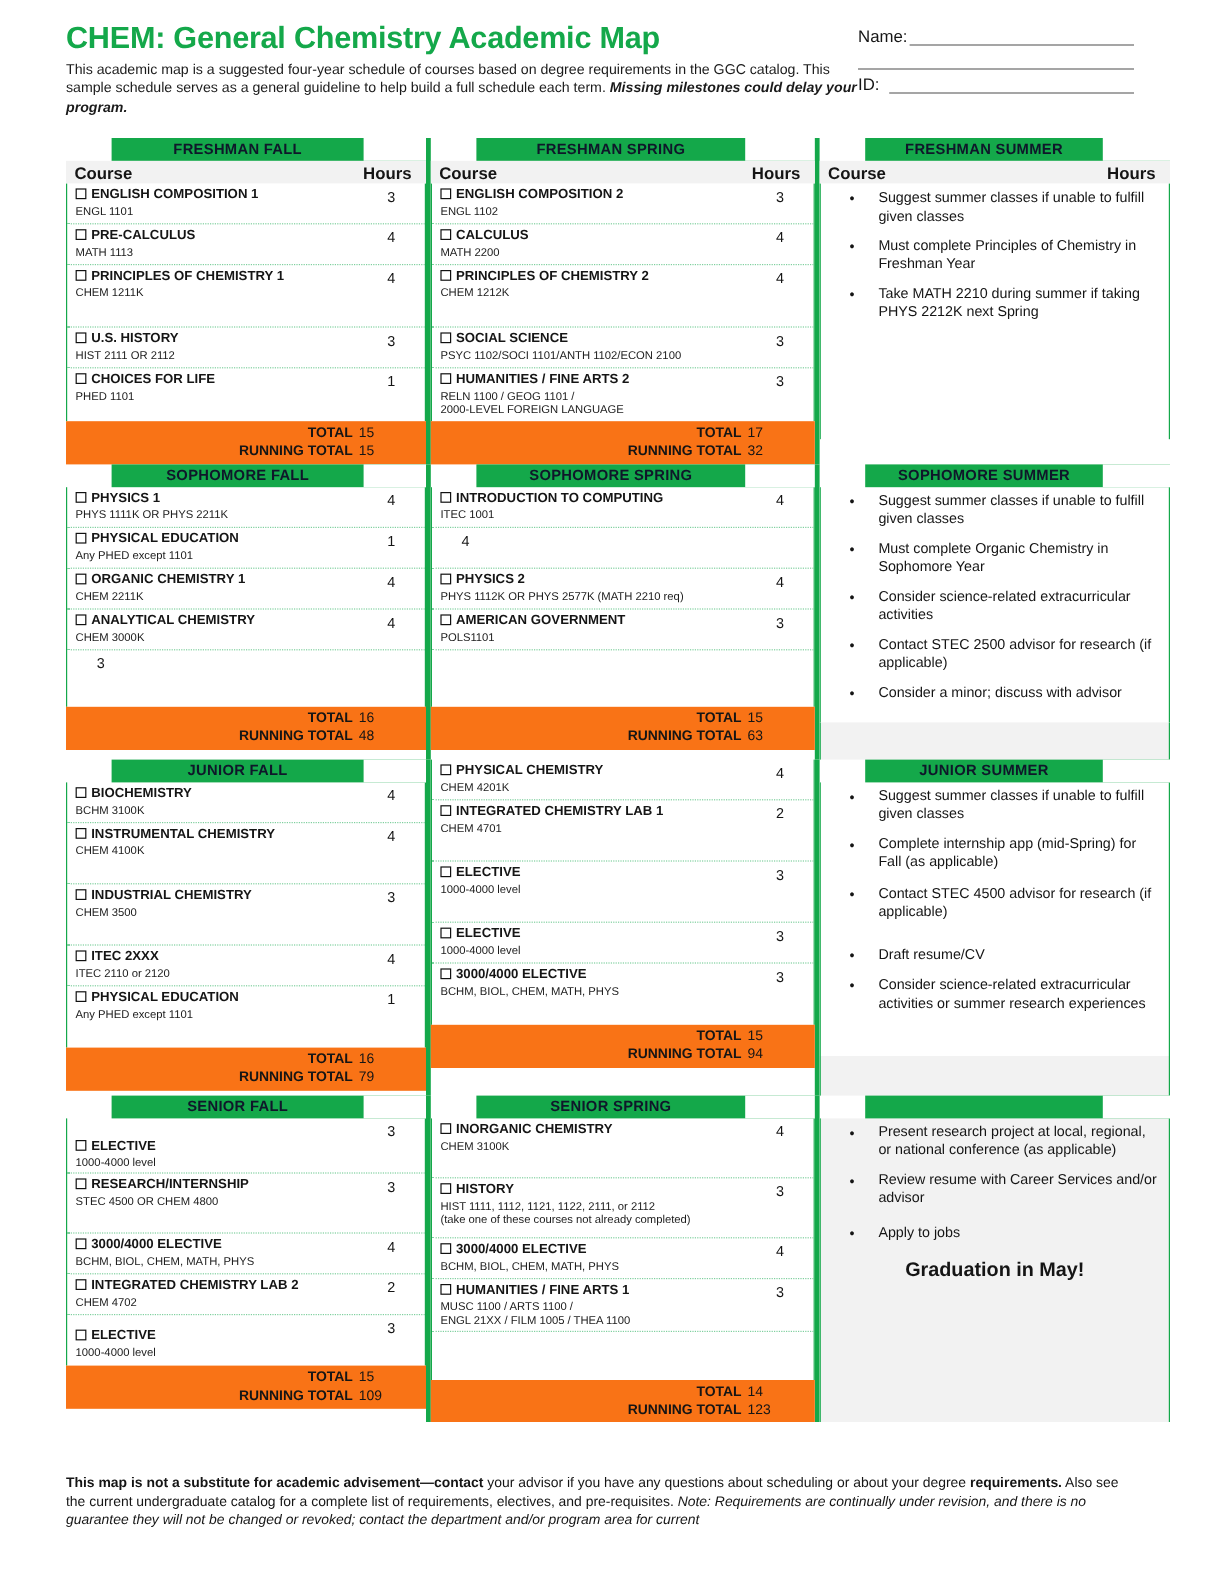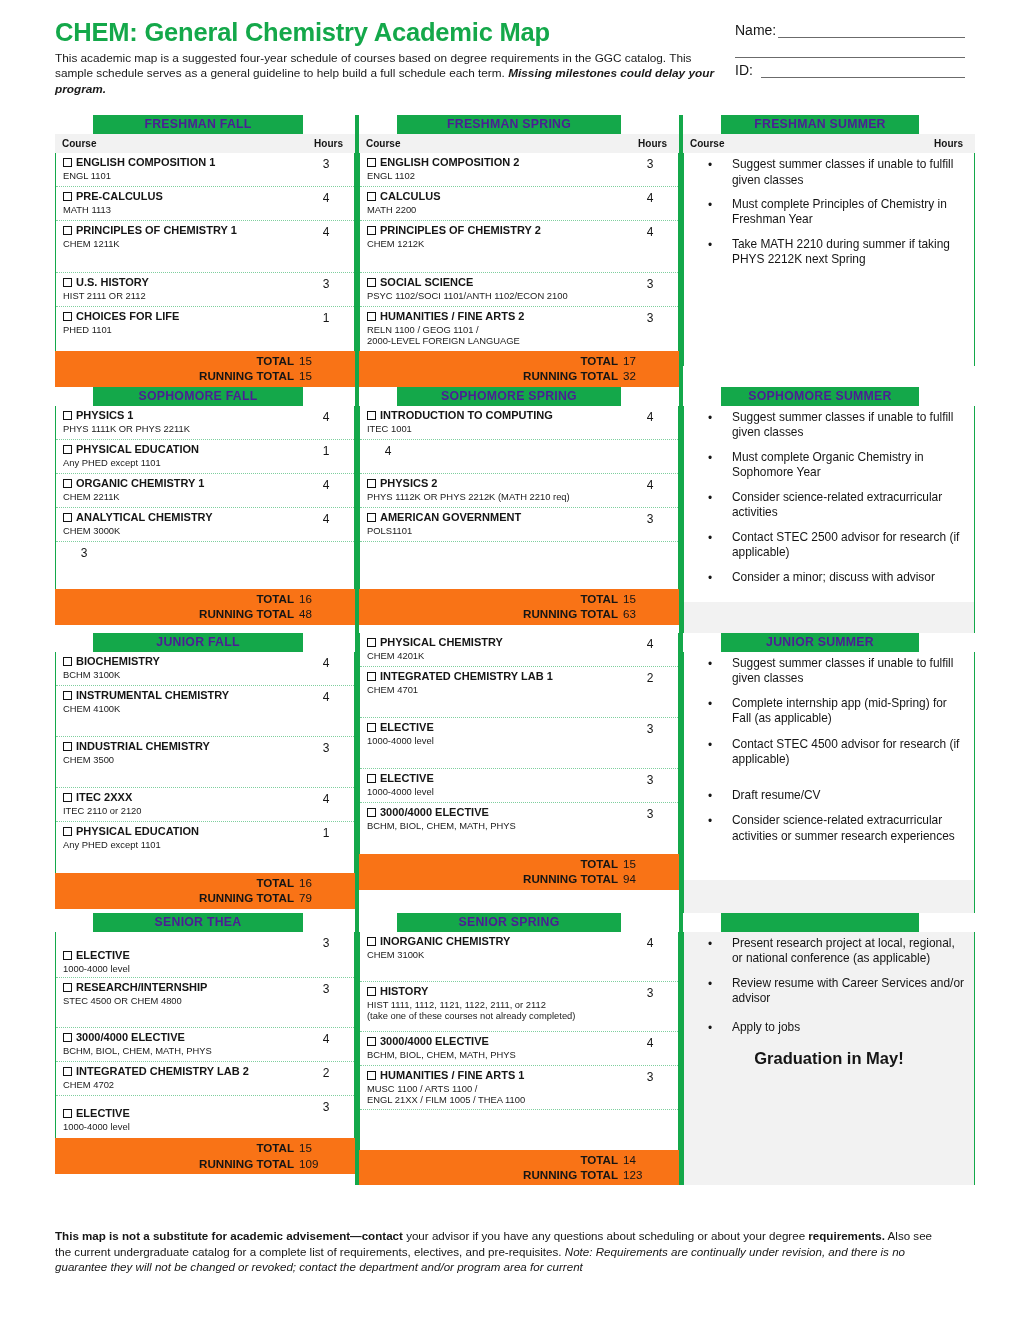--- a/index.html
+++ b/index.html
@@ -7,21 +7,21 @@
   body {
     width:1020px; height:1320px;
     background:#ffffff;
     font-family:"Liberation Sans", sans-serif;
     color:#151515;
     overflow:hidden;
   }
   .page { position:relative; width:1020px; height:1320px; padding:0; }
 
   
-  .hdr { display:flex; padding:18px 48px 0 55px; gap:20px; }
+  .hdr { display:flex; padding:18px 48px 0 55px; }
   .hdr-left { width:660px; }
   .doc-title {
     color:#14a84a; font-size:25.5px; font-weight:bold; letter-spacing:-0.2px;
     line-height:1.1; margin:0 0 5px 0;
   }
   .doc-desc { font-size:11.8px; line-height:1.30; color:#1a1a1a; }
   .doc-desc .bi { font-weight:bold; font-style:italic; }
 
   .hdr-right { width:230px; padding-top:4px; font-size:14px; }
   .field-row { display:flex; align-items:flex-end; margin-bottom:2px; }
@@ -35,38 +35,38 @@
   .grid { position:relative; margin:18px 45px 0 55px; width:920px; }
 
   .yr { display:flex; width:920px; }
   .col { position:relative; }
   .col.fall   { width:300px; }
   .col.spring { width:320px; }
   .col.summer { width:292px; }
   .gapbar { width:4px; background:#14a84a; }
 
   .term-head {
-    background:#14a84a; color:#4c1d95; font-weight:bold; font-size:12.3px;
+    background:#14a84a; color:#0f172a; font-weight:bold; font-size:12.3px;
     text-align:center; letter-spacing:0.25px; height:19px; line-height:19px;
     position:relative;
     margin-left:38px;
   }
   .term-head .tail {
     position:absolute; right:0; top:0; height:19px; background:#ffffff;
   }
   .col.fall .term-head .tail   { width:52px; }
   .col.spring .term-head .tail { width:58px; }
   .col.summer .term-head .tail { width:56px; }
   .term-head span.lbl { display:block; }
   .col.fall .term-head span.lbl   { margin-right:52px; }
   .col.spring .term-head span.lbl { margin-right:58px; }
   .col.summer .term-head span.lbl { margin-right:56px; }
 
   .subhead {
-    display:flex; background:#f2f2f2; font-weight:bold; font-size:10px;
+    display:flex; background:#f2f2f2; font-weight:bold; font-size:14px;
     height:19px; align-items:center; padding:0 6px 0 7px;
   }
   .subhead .c-course { flex:1; }
   .subhead .c-hours { width:56px; text-align:right; padding-right:6px; }
 
   .body {
     border-left:1.5px solid #14a84a;
     border-right:1.5px solid #14a84a;
     background:#ffffff;
   }
@@ -349,21 +349,21 @@
                 <div class="ccode">ITEC 1001</div>
               </div>
               <div class="r-hours">4</div>
             </div>
           <div class="row">
               <div class="r-hours">4</div>
             </div>
           <div class="row">
               <div class="r-course">
                 <div class="cname"><span class="chk"></span><span>PHYSICS 2</span></div>
-                <div class="ccode">PHYS 1112K OR PHYS 2212K (MATH 2210 req)</div>
+                <div class="ccode">PHYS 1112K OR PHYS 2577K (MATH 2210 req)</div>
               </div>
               <div class="r-hours">4</div>
             </div>
           <div class="row">
               <div class="r-course">
                 <div class="cname"><span class="chk"></span><span>AMERICAN GOVERNMENT</span></div>
                 <div class="ccode">POLS1101</div>
               </div>
               <div class="r-hours">3</div>
             </div>
@@ -553,21 +553,21 @@
               </div>
           </div>
         </div>
         <div class="sum-body sum-fillgray" style="height:33px"></div>
       </div>
     </div>
 
     <div class="yr">
       <div class="col fall">
         <div class="term-head">
-            <span class="lbl">SENIOR THEA</span>
+            <span class="lbl">SENIOR FALL</span>
             <span class="tail"></span>
           </div>
         <div class="body">
           <div class="row" style="min-height:46px">
               <div class="r-course" style="padding-top:14px">
                 <div class="cname"><span class="chk"></span><span>ELECTIVE</span></div>
                 <div class="ccode">1000-4000 level</div>
               </div>
               <div class="r-hours">3</div>
             </div>

